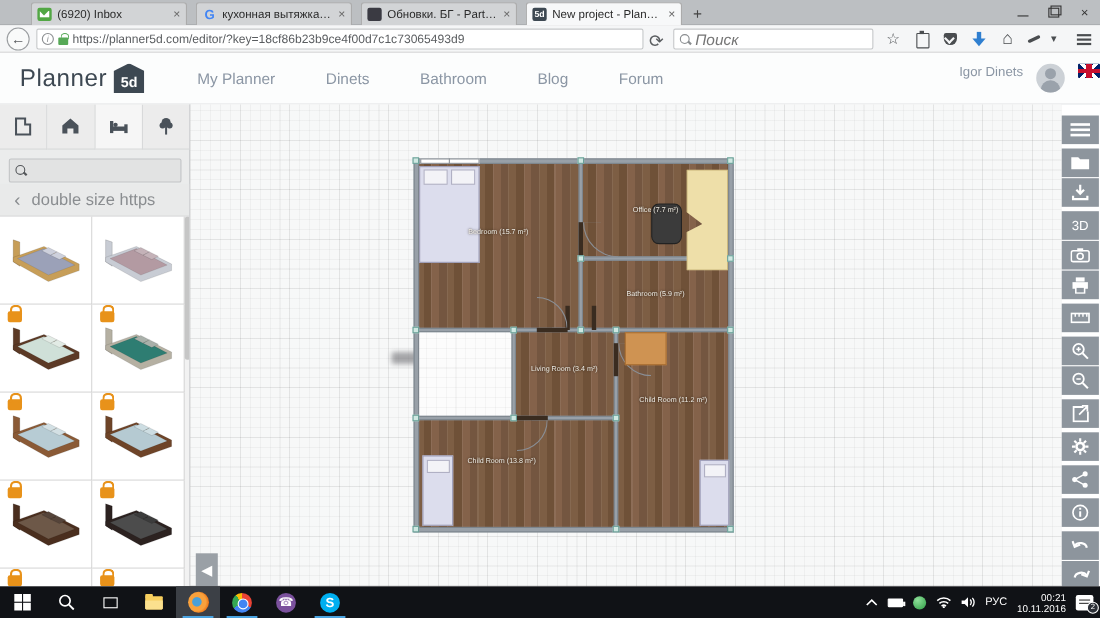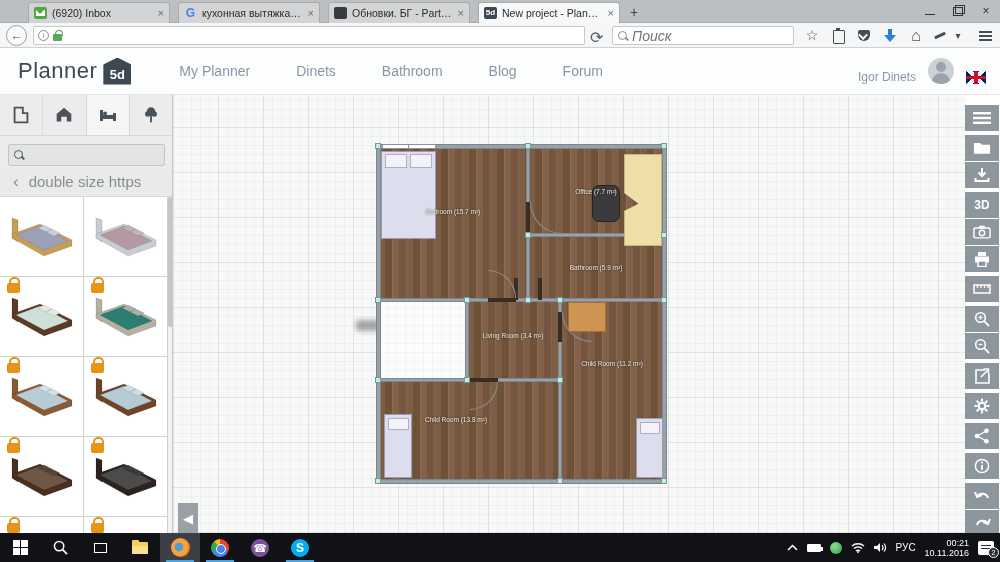--- a/index.html
+++ b/index.html
@@ -46,21 +46,21 @@
 #dl-icon:after{content:"";position:absolute;left:4px;top:9px;border-left:6px solid transparent;border-right:6px solid transparent;border-top:7px solid #2f7fd0}
 #pen-icon:before{content:"";position:absolute;left:4px;top:8px;width:12px;height:3px;background:#4a4d50;border-radius:2px;transform:rotate(-25deg)}
 #menu-icon span{position:absolute;left:4px;width:13px;height:2px;background:#4a4d50}
 
 #p5d-header{left:0;top:48px;width:1000px;height:47px;background:#fcfdfd;border-bottom:1px solid #e4e6e8;display:flex;align-items:center}
 #logo{display:flex;gap:6px;margin-left:18px}
 #logo-text{font-size:22px;color:#3d4852;letter-spacing:.5px}
 #logo-badge{width:28px;height:27px;background:#3d4852;clip-path:polygon(50% 0,100% 26%,100% 100%,0 100%,0 26%);color:#fff;font-size:13px;font-weight:bold;text-align:center;line-height:34px}
 #main-nav{display:flex;gap:46px;margin-left:48px}
 .nav-link{font-size:14px;color:#8b96a4;cursor:pointer}
-#user-area{margin-left:auto;display:flex;align-items:flex-end;gap:12px;margin-right:14px}
+#user-area{margin-left:auto;display:flex;align-items:flex-start;gap:12px;}
 #user-name{font-size:12px;color:#8b96a4}
 #avatar{width:26px;height:26px;border-radius:50%;background:#ccd1d6;position:relative;overflow:hidden}
 #avatar:before{content:"";position:absolute;left:8px;top:4px;width:10px;height:10px;border-radius:50%;background:#9aa2ab}
 #avatar:after{content:"";position:absolute;left:4px;top:15px;width:18px;height:12px;border-radius:9px 9px 0 0;background:#9aa2ab}
 #flag{width:20px;height:13px;background:#012169;position:relative;overflow:hidden;border-radius:1px}
 #flag:before{content:"";position:absolute;inset:0;background:linear-gradient(45deg,transparent 42%,#fff 42% 58%,transparent 58%),linear-gradient(-45deg,transparent 42%,#fff 42% 58%,transparent 58%)}
 #flag:after{content:"";position:absolute;inset:0;background:linear-gradient(0deg,transparent 38%,#C8102E 38% 62%,transparent 62%),linear-gradient(90deg,transparent 38%,#C8102E 38% 62%,transparent 62%)}
 
 #left-panel{left:0;top:95px;width:173px;height:438px;background:#ebecec;border-right:1px solid #c6c8ca;overflow:hidden}
 #toolbar{left:0;top:0;width:173px;height:41px;display:flex}
@@ -94,21 +94,21 @@
 .wall{background:#98a0a8;border:1px solid #7d858d}
 .door{background:#3a2c20}
 .arc{border:1px solid #8a8f96}
 .handle{width:6px;height:6px;background:#cfe8e2;border:1px solid #6aa098;z-index:5}
 .roomlabel{font-size:6.5px;color:#efece4;text-shadow:0 0 2px rgba(30,20,10,.9);white-space:nowrap;transform:translateX(-50%);z-index:4}
 .pbed{background:#dcdded;border:1px solid #9b9bb5}
 .ppillow{background:#f3f3f7;border:1px solid #b0b0c4}
 
 #right-toolbar{left:965px;top:95px;width:35px;height:438px;overflow:hidden}
 .rbtn{left:0;width:34px;height:26px;background:#8d959d;display:flex;align-items:center;justify-content:center;color:#fff;cursor:pointer}
-.rbtn .txt{font-size:12px;font-weight:bold}
+.rbtn .txt{font-size:12px;font-weight:normal}
 
 #taskbar{left:0;top:533px;width:1000px;height:29px;background:#101216;display:flex;align-items:stretch}
 .tb-btn{width:40px;display:flex;align-items:center;justify-content:center;position:relative;cursor:pointer}
 .tb-btn.open:after{content:"";position:absolute;left:6px;bottom:0;width:28px;height:2px;background:#4aa3e0}
 .tb-btn.activeapp{background:#3c4046}
 .win-logo{display:grid;grid-template-columns:7px 7px;grid-template-rows:7px 7px;gap:1px}
 .win-logo i{background:#fff}
 .tv-icon{width:13px;height:10px;border:1px solid #fff}
 .folder-icon{width:16px;height:12px;background:#f7cf5e;border-radius:1px;position:relative}
 .folder-icon:before{content:"";position:absolute;left:0;top:-2px;width:7px;height:3px;background:#f7cf5e;border-radius:1px 1px 0 0}
@@ -157,20 +157,21 @@
   <div class="abs winbtn" id="win-min" style="right:56px"></div>
   <div class="abs winbtn" id="win-restore" style="right:28px"></div>
   <div class="abs winbtn" style="right:0">×</div>
 </div>
 
 <div class="abs" id="navbar">
   <div class="abs" id="back-btn">←</div>
   <div class="abs" id="urlbar">
     <span id="info-icon">i</span>
     <span class="lockicon"></span>
+    <span id="url-text">https://planner5d.com/editor/?key=18cf86b23b9ce4f00d7c1c73065493d9</span>
   </div>
   <div class="abs" id="reload-btn">⟳</div>
   <div class="abs" id="searchbar">
     <span class="mag"></span>
     <input placeholder="Поиск" style="">
   </div>
   <div class="abs nav-ic" style="left:802px">☆</div>
   <div class="abs nav-ic" id="clipboard-icon" style="left:828px"></div>
   <div class="abs nav-ic" id="pocket-icon" style="left:854px"></div>
   <div class="abs nav-ic" id="dl-icon" style="left:880px"></div>

